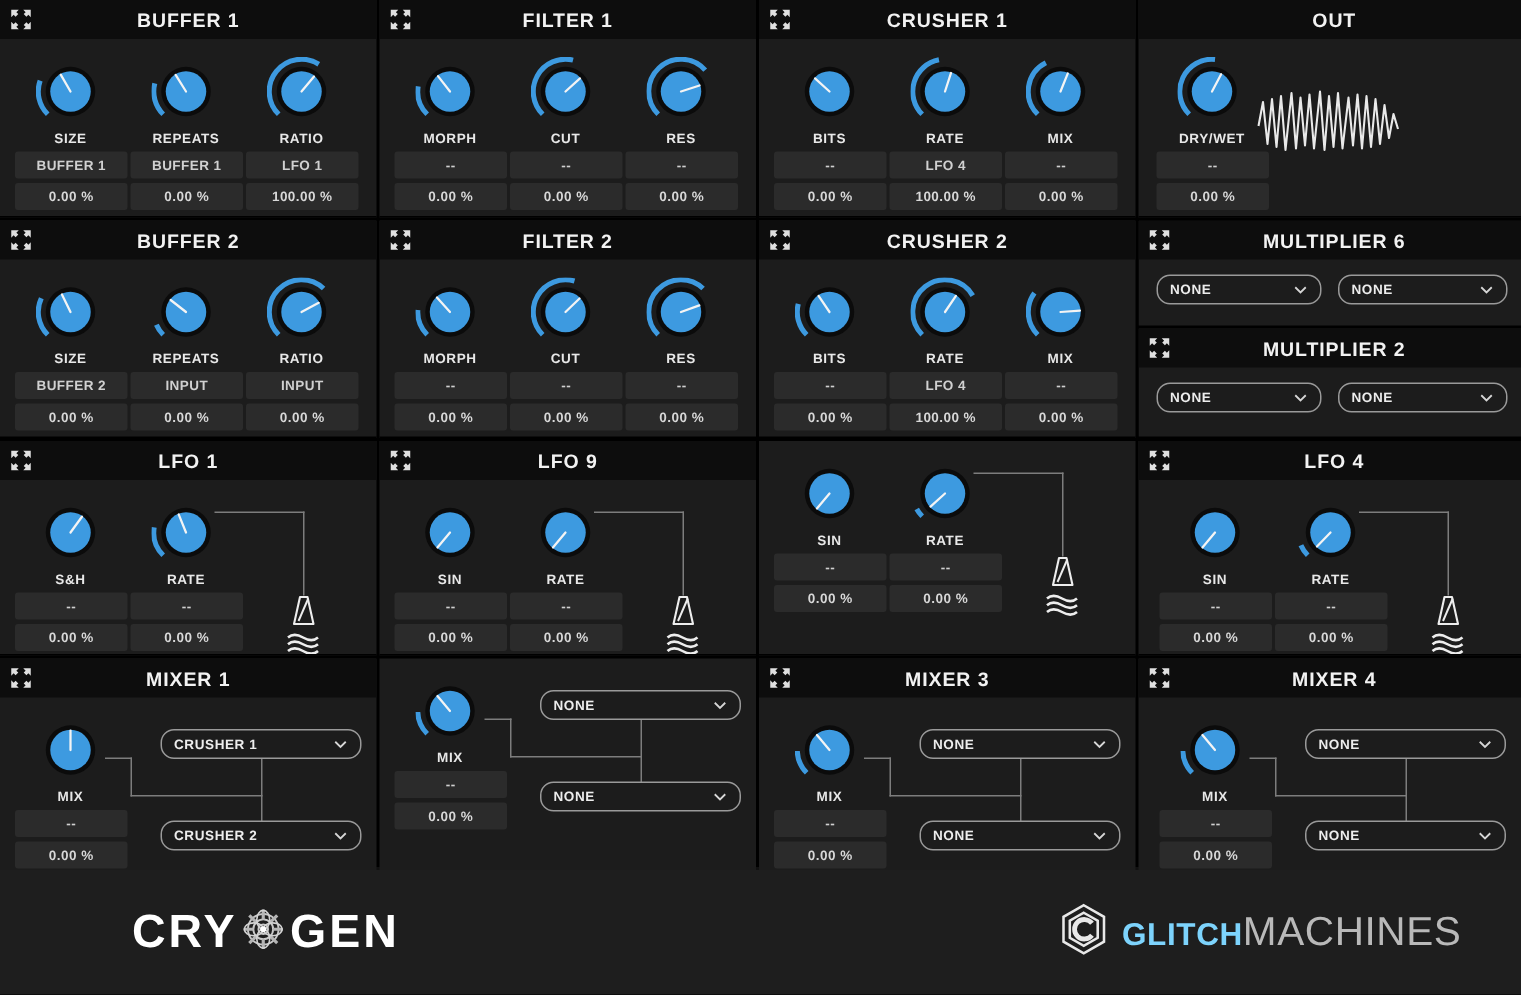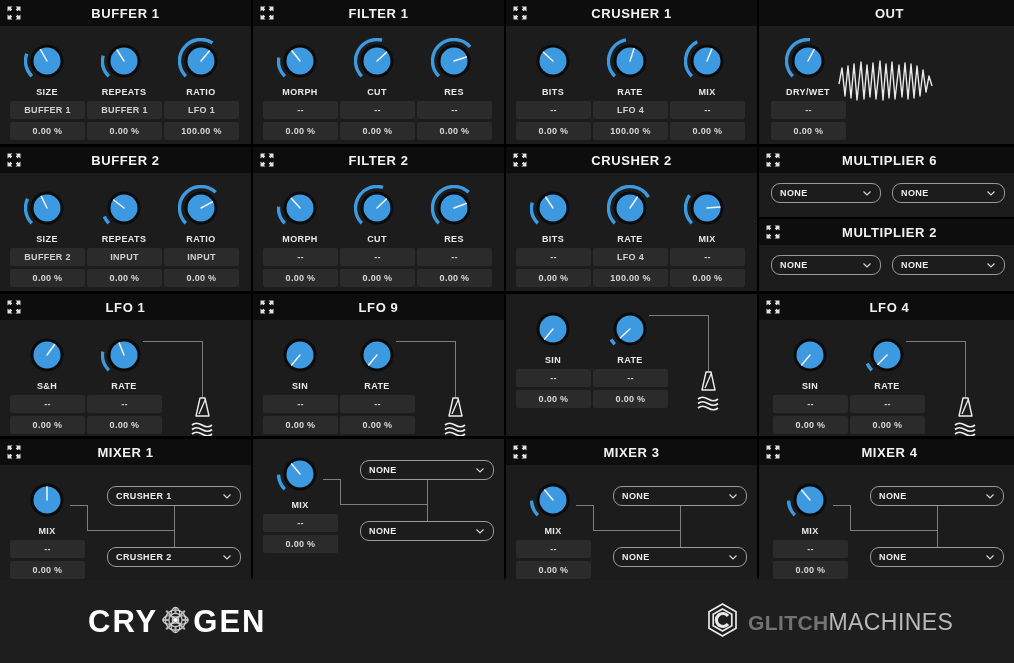--- a/index.html
+++ b/index.html
@@ -144,24 +144,24 @@
     color: #ffffff;
     font-size: 31px;
     font-weight: bold;
     letter-spacing: 2px;
   }
   .brand-gm {
     position: absolute;
     display: flex; align-items: center; gap: 9px;
   }
   .gm-glitch {
-    color: #737373; font-size: 21px; font-weight: bold; letter-spacing: 0.4px;
+    color: #7dd3fc; font-size: 21px; font-weight: bold; letter-spacing: 0.4px;
   }
   .gm-machines {
-    color: #b9b9b9; font-size: 23px; font-weight: normal; letter-spacing: 0.4px;
+    color: #b9b9b9; font-size: 27px; font-weight: normal; letter-spacing: 0.4px;
   }
 </style>
 </head>
 <body>
 
 <div id="app">
 
   <div class="grid">
 
     <div class="panel stacked">

